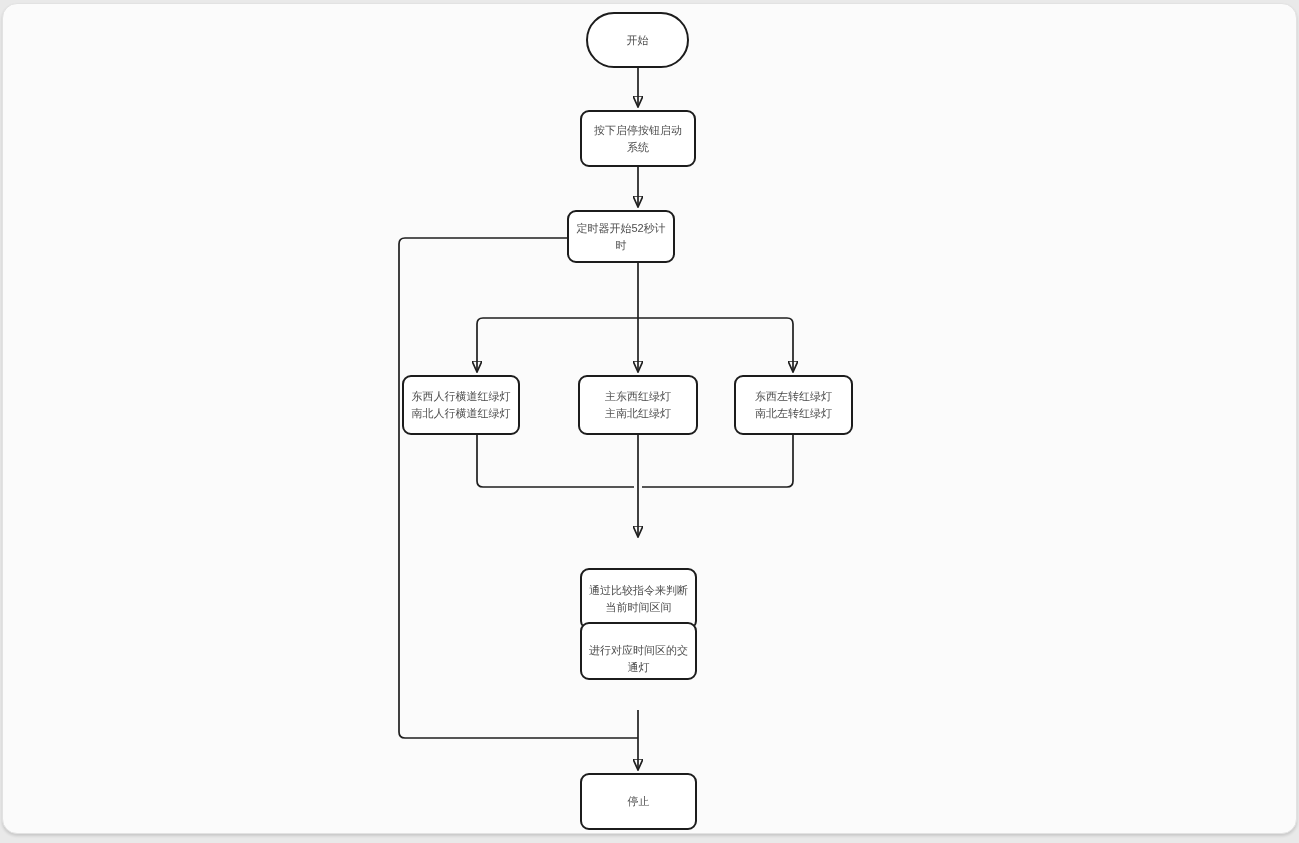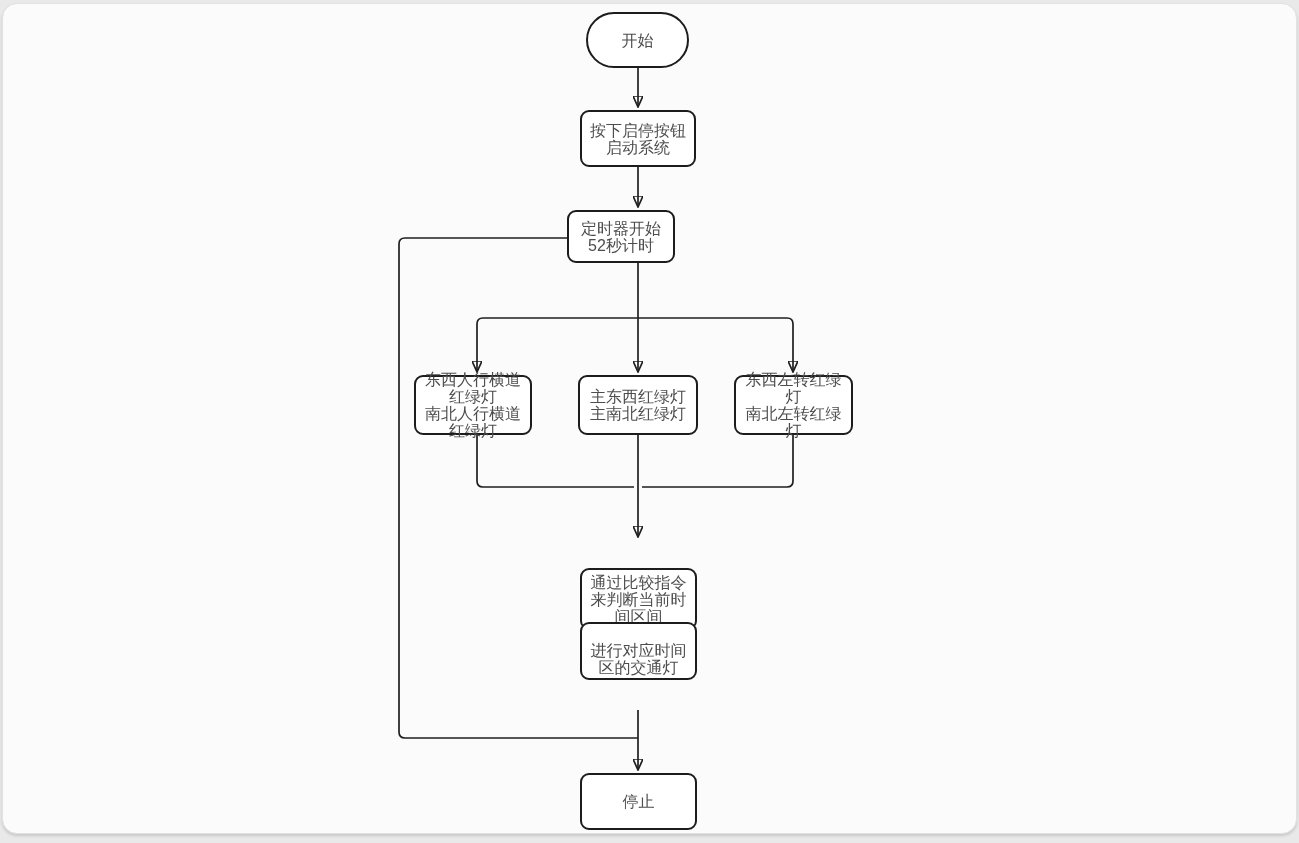--- a/index.html
+++ b/index.html
@@ -45,33 +45,33 @@
     box-sizing: border-box;
     background: #ffffff;
     border: 2px solid #1c1c1c;
     border-radius: 9px;
     display: flex;
     flex-direction: column;
     align-items: center;
     justify-content: center;
     text-align: center;
     color: #4d4d4d;
-    font-size: 16px;
+    font-size: 11px;
     line-height: 17px;
     padding: 2px 7px;
     cursor: default;
   }
   .node.stadium {
     border-radius: 28px;
   }
   
   .n-start    { left: 586px; top: 12px;  width: 103px; height: 56px; }
   .n-press    { left: 580px; top: 110px; width: 116px; height: 57px; }
   .n-timer    { left: 567px; top: 210px; width: 108px; height: 53px; }
-  .n-ped      { left: 414px; top: 375px; width: 118px; height: 60px; }
+  .n-ped      { left: 402px; top: 375px; width: 118px; height: 60px; }
   .n-main     { left: 578px; top: 375px; width: 120px; height: 60px; }
   .n-turn     { left: 734px; top: 375px; width: 119px; height: 60px; }
   .n-compare  { left: 580px; top: 540px; width: 117px; height: 62px; margin-top: 28px; }
   .n-execute  { left: 580px; top: 622px; width: 117px; height: 58px; justify-content: flex-end; }
   .n-stop     { left: 580px; top: 773px; width: 117px; height: 57px; text-align: right; }
 </style>
 </head>
 <body>
 
 <div class="stage">

